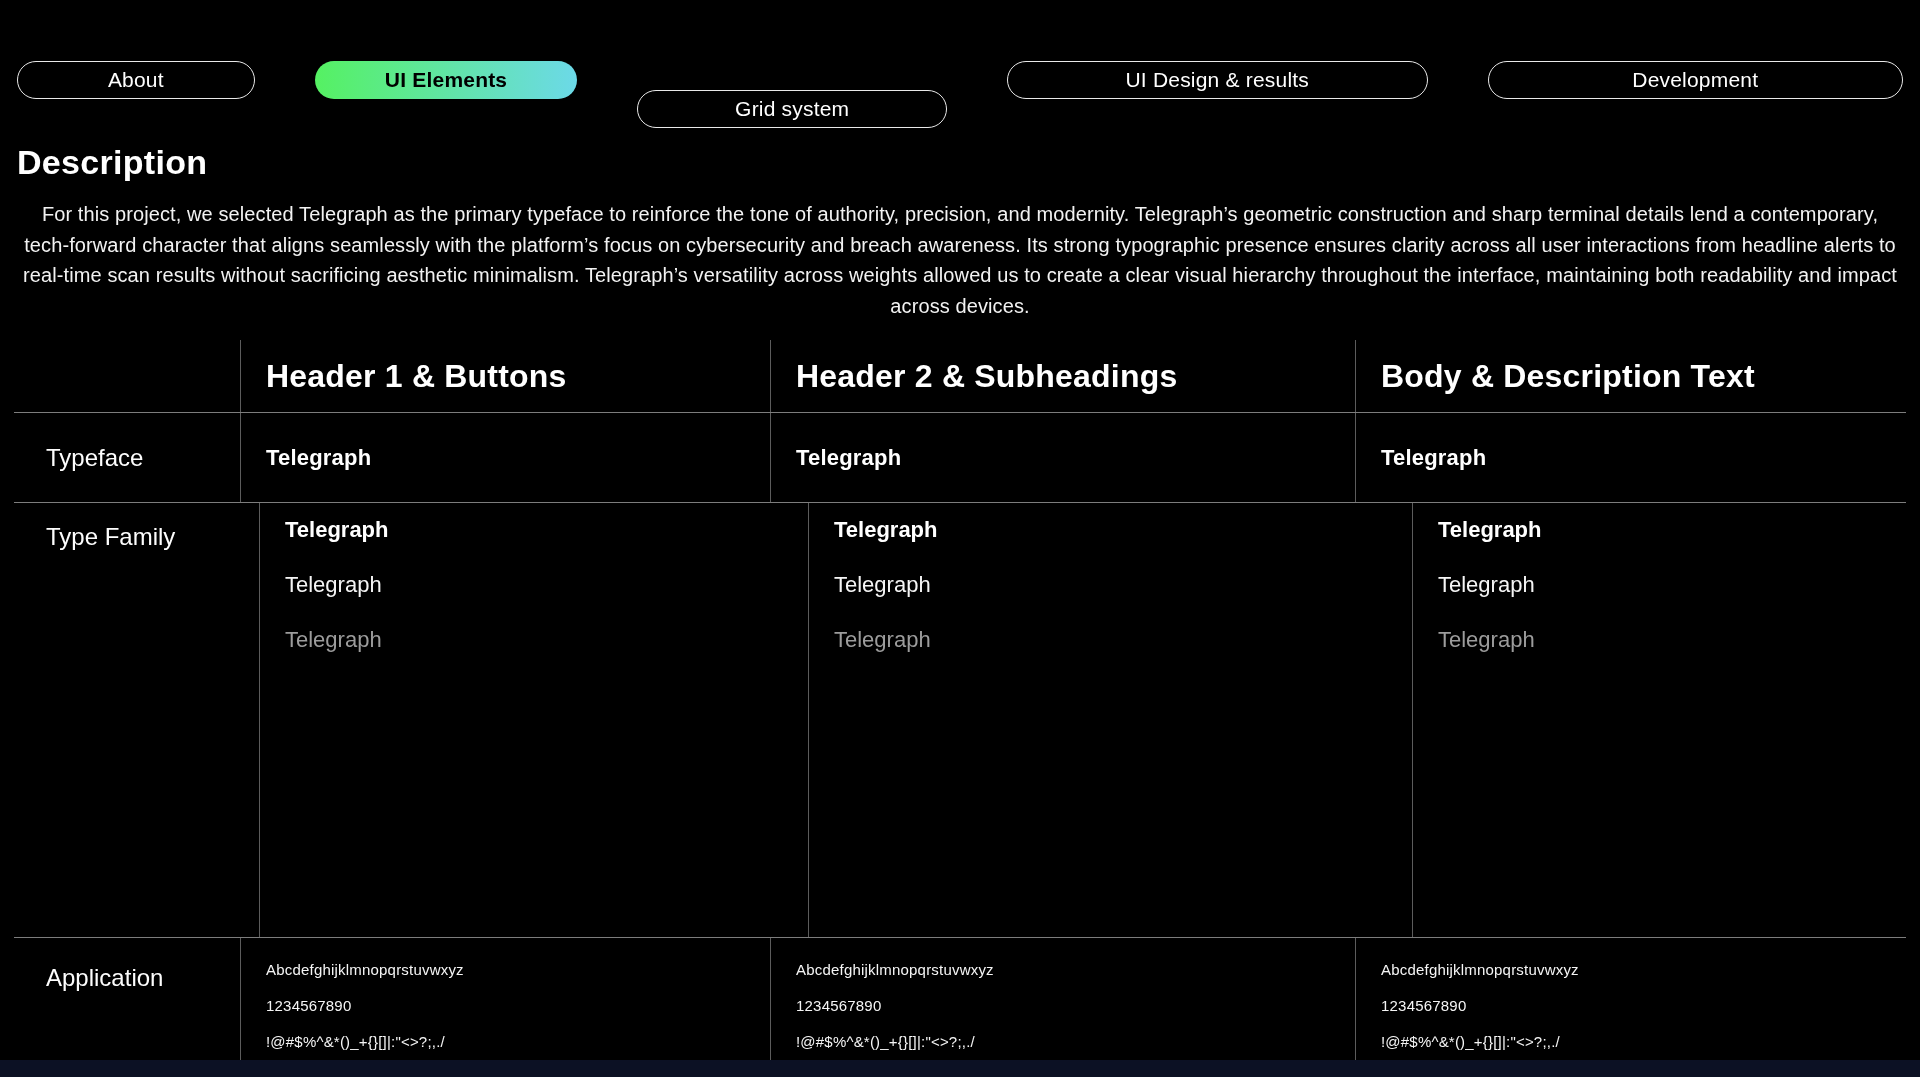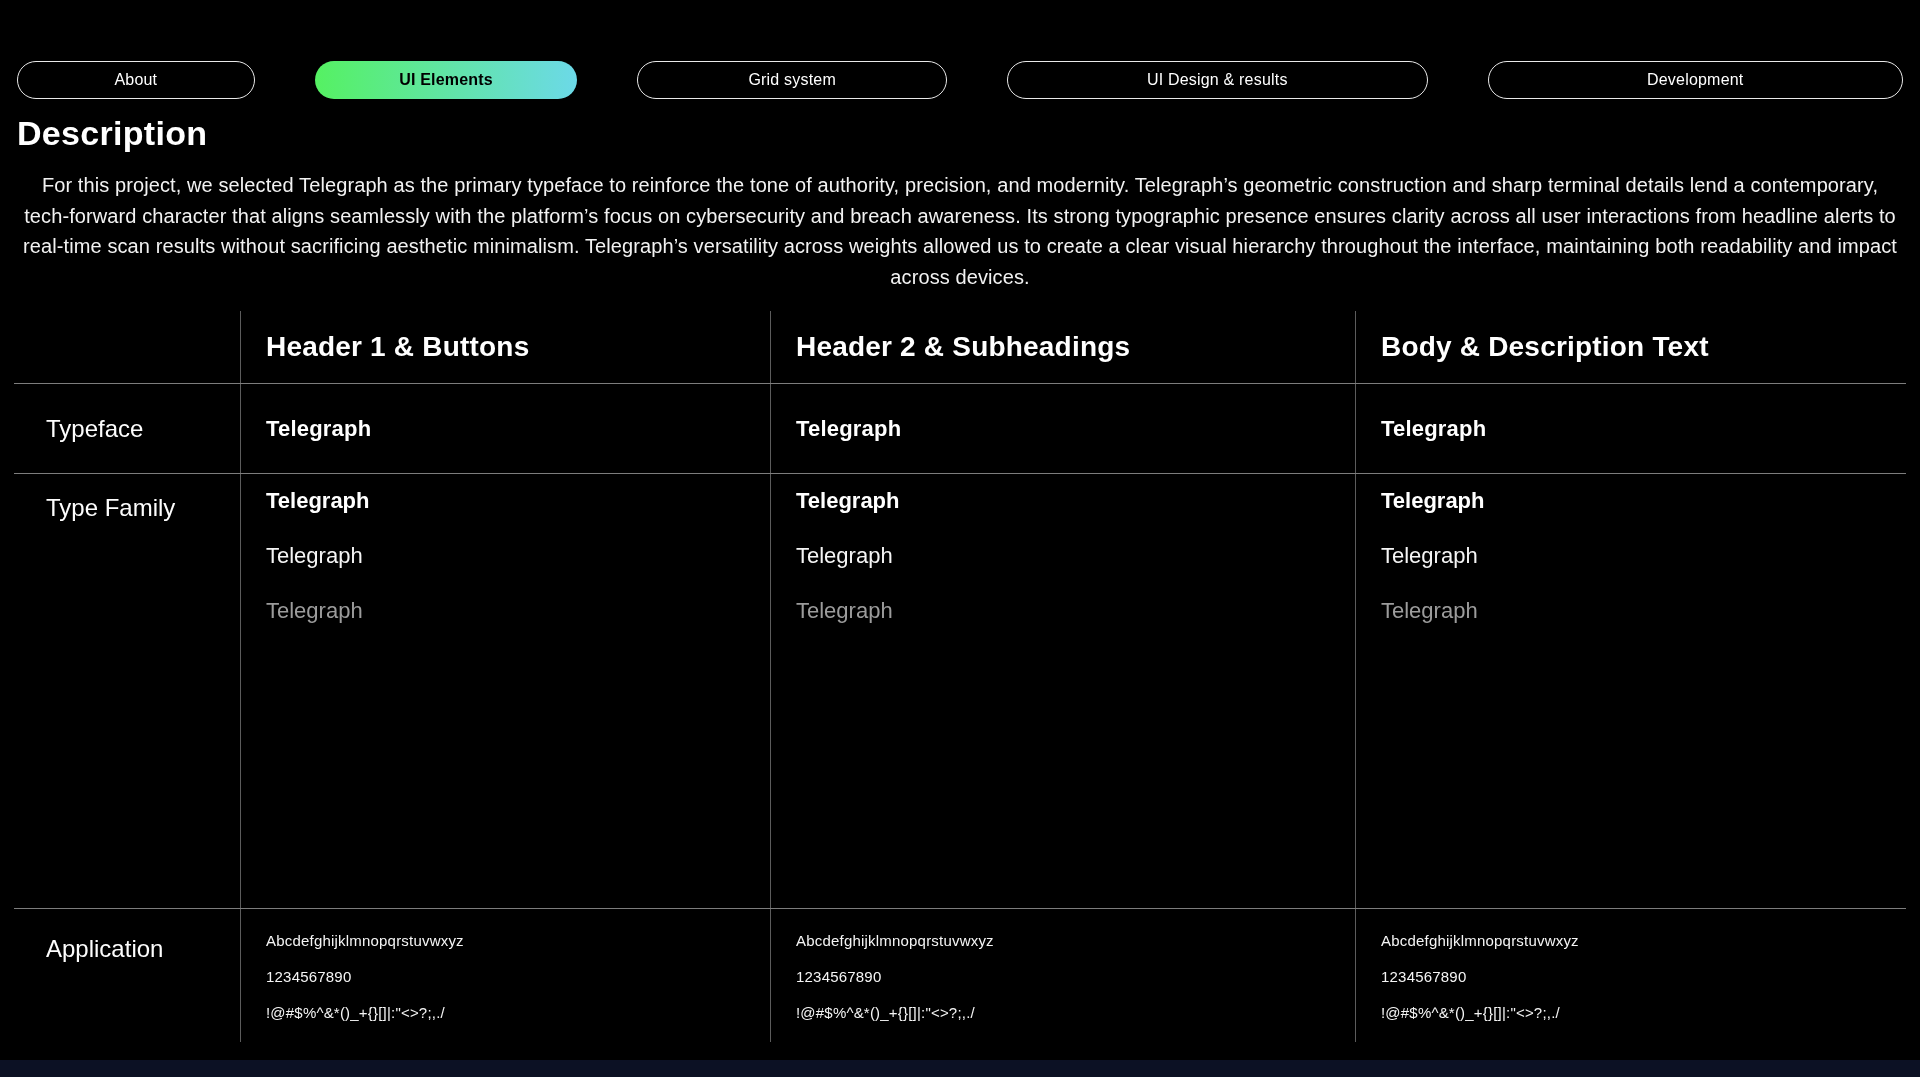--- a/index.html
+++ b/index.html
@@ -18,31 +18,31 @@
     gap: 60px;
     margin: 61px 17px 0 17px;
   }
   .pill {
     height: 38px;
     border: 1px solid #e9e9e9;
     border-radius: 19px;
     background: transparent;
     color: #fff;
     font-family: "Liberation Sans", sans-serif;
-    font-size: 16px;
+    font-size: 21px;
     font-weight: 400;
     letter-spacing: 0.2px;
     display: flex;
     align-items: center;
     justify-content: center;
     cursor: pointer;
   }
   .pill.w1 { width: 238px; }
   .pill.w2 { width: 263px; }
-  .pill.w3 { width: 310px; }
+  .pill.w3 { width: 310px; margin-top: 29px; }
   .pill.w4 { width: 421px; }
   .pill.w5 { width: 416px; }
   .pill.active {
     border: none;
     background: linear-gradient(90deg, var(--grad-start, #55f162), var(--grad-end, #6cd9e8));
     color: #000;
     font-weight: 700;
     text-align: right;
   }
 
@@ -79,34 +79,34 @@
     padding-left: 32px;
     font-size: 24px;
     font-weight: 400;
     color: #fdfdfd;
   }
 
   .header-row { height: 73px; }
   .header-row .cell {
     display: flex;
     align-items: center;
-    font-size: 28px;
+    font-size: 32px;
     font-weight: 600;
     letter-spacing: 0.2px;
   }
 
   .typeface-row { height: 90px; }
   .typeface-row .cell {
     display: flex;
     align-items: center;
   }
   .typeface-row .label-cell { font-weight: 400; }
   .tg-bold { font-size: 22px; font-weight: 700; letter-spacing: 0.2px; }
 
-  .family-row { height: 435px; }
+  .family-row { height: 435px; gap: 19px; }
   .family-row .cell { padding-top: 16px; }
   .family-row .label-cell { padding-top: 20px; }
   .fw-line { margin-bottom: 33px; font-size: 22px; line-height: 22px; }
   .fw-bold { font-weight: 700; color: #ffffff; }
   .fw-regular { font-weight: 400; color: #f5f5f5; }
   .fw-light { font-weight: 300; color: #9c9c9c; }
 
   .application-row { height: 133px; }
   .application-row .cell { padding-top: 14px; }
   .application-row .label-cell { padding-top: 26px; }

